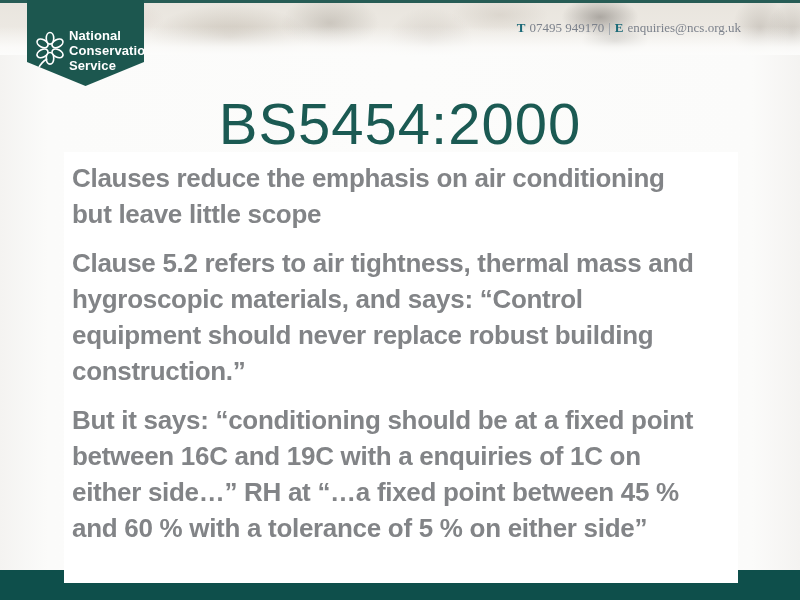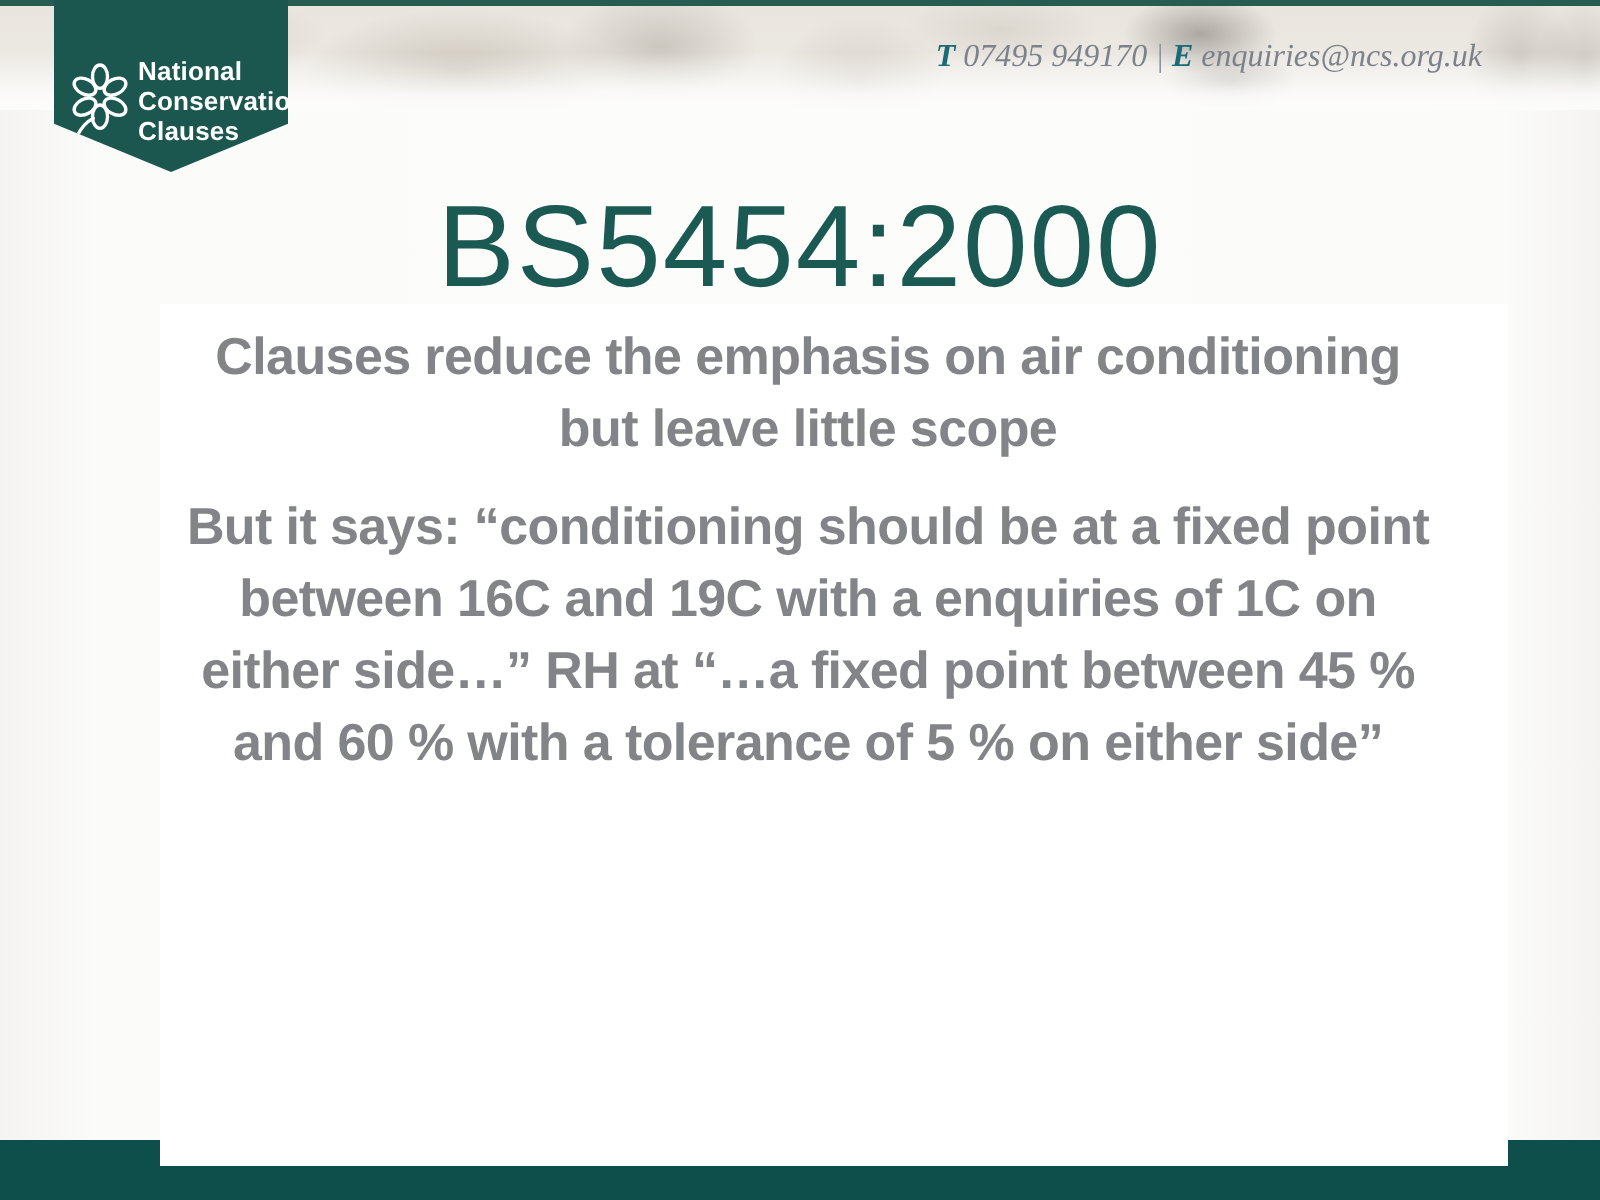--- a/index.html
+++ b/index.html
@@ -42,35 +42,35 @@
     position:absolute;top:0;left:27px;width:117px;height:86px;z-index:5;
     background:var(--pennant-teal);
     clip-path:polygon(0 0,100% 0,100% 72%,50% 100%,0 72%);
     display:flex;align-items:center;padding:15px 6px 0 8px;
   }
   .logo-icon{flex:0 0 auto;margin-top:3px;}
   .logo-text{color:#fff;font-weight:bold;font-size:13px;line-height:15px;margin-left:4px;letter-spacing:.1px;}
   
   .contact{
     position:absolute;top:20px;right:55px;z-index:5;
-    font-family:"Liberation Serif",serif;font-style:italic;font-size:16px;color:var(--contact-gray);
+    font-family:"Liberation Serif",serif;font-size:13px;color:var(--contact-gray);
   }
   .c-label{color:var(--contact-accent);font-weight:bold;margin-right:4px;}
   .c-val{margin-right:4px;}
   .c-sep{margin-right:4px;color:#8a94a0;}
   
   .title{
     position:absolute;top:90px;left:0;right:0;z-index:3;
     text-align:center;font-weight:400;font-size:58px;letter-spacing:1px;
     color:var(--title-teal);font-family:"Liberation Sans",sans-serif;
   }
   
   .content-box{
-    position:absolute;left:80px;top:152px;width:674px;height:431px;z-index:2;
-    background:#ffffff;padding:8px 34px 0 8px;text-align:center;
+    position:absolute;left:64px;top:152px;width:674px;height:431px;z-index:2;
+    background:#ffffff;padding:8px 34px 0 8px;
   }
   .body-para{
     font-weight:bold;font-size:26px;line-height:36px;letter-spacing:-.3px;
     color:var(--body-gray);margin-bottom:13px;
   }
   .body-para .italic{}
   
   .footer{position:absolute;left:0;bottom:0;width:100%;height:30px;background:var(--brand-teal);z-index:1;}
 </style>
 </head>
@@ -90,32 +90,33 @@
         <ellipse cx="27" cy="28" rx="4.5" ry="7" transform="rotate(118 27 28)"></ellipse>
         <ellipse cx="18" cy="34" rx="4.5" ry="7" transform="rotate(180 18 34)"></ellipse>
         <ellipse cx="9" cy="28" rx="4.5" ry="7" transform="rotate(242 9 28)"></ellipse>
         <ellipse cx="9" cy="16" rx="4.5" ry="7" transform="rotate(298 9 16)"></ellipse>
         <path d="M4 46 C 7 40, 10 37, 14 35"></path>
       </svg>
     </span>
     <div class="logo-text">
       <div>National</div>
       <div>Conservation</div>
-      <div>Clauses</div>
+      <div>Service</div>
     </div>
   </div>
 
   <div class="contact">
     <span class="c-label">T</span><span class="c-val">07495 949170</span><span class="c-sep">|</span><span class="c-label">E</span><span class="c-val">enquiries@ncs.org.uk</span>
   </div>
 
   <h1 class="title">BS5454:2000</h1>
 
   <div class="content-box">
     <div>
         <p class="body-para"><span>Clauses reduce the emphasis on air conditioning but leave little scope</span></p>
+        <p class="body-para"><span>Clause 5.2 refers to air tightness, thermal mass and hygroscopic materials, and says: “Control equipment should never replace robust building construction.”</span></p>
         <p class="body-para"><span>But it says: “conditioning should be at a </span><span class="italic">fixed point</span><span> between 16C and 19C with a enquiries of 1C on either side…” RH at “…a </span><span class="italic">fixed point</span><span> between 45 % and 60 % with a tolerance of 5 % on either side”</span></p>
       </div>
   </div>
 
   <div class="footer"></div>
 
 </div>
 
 </body></html>

